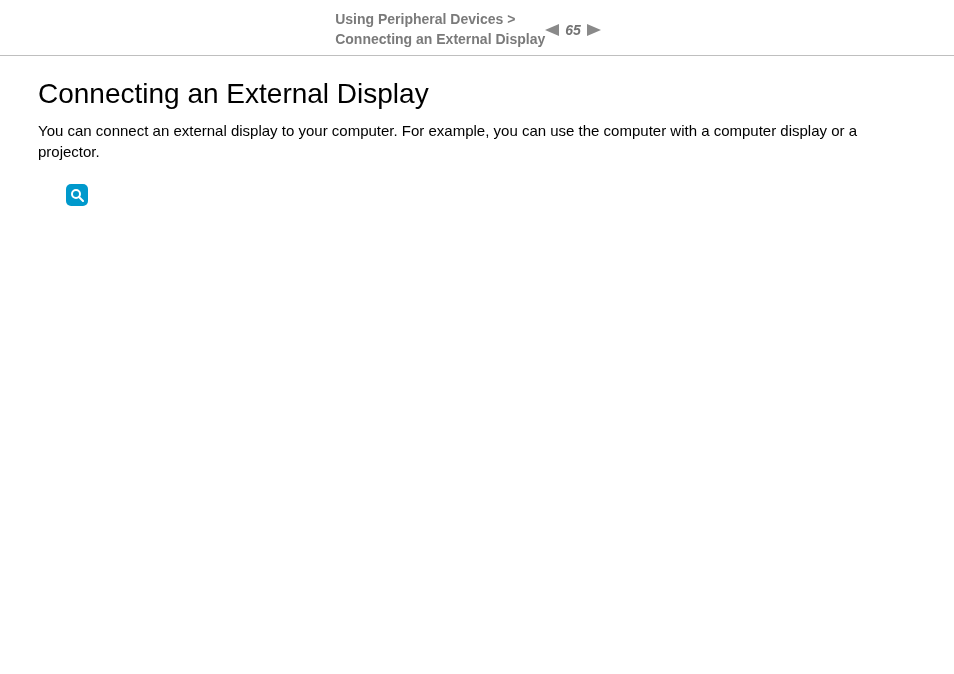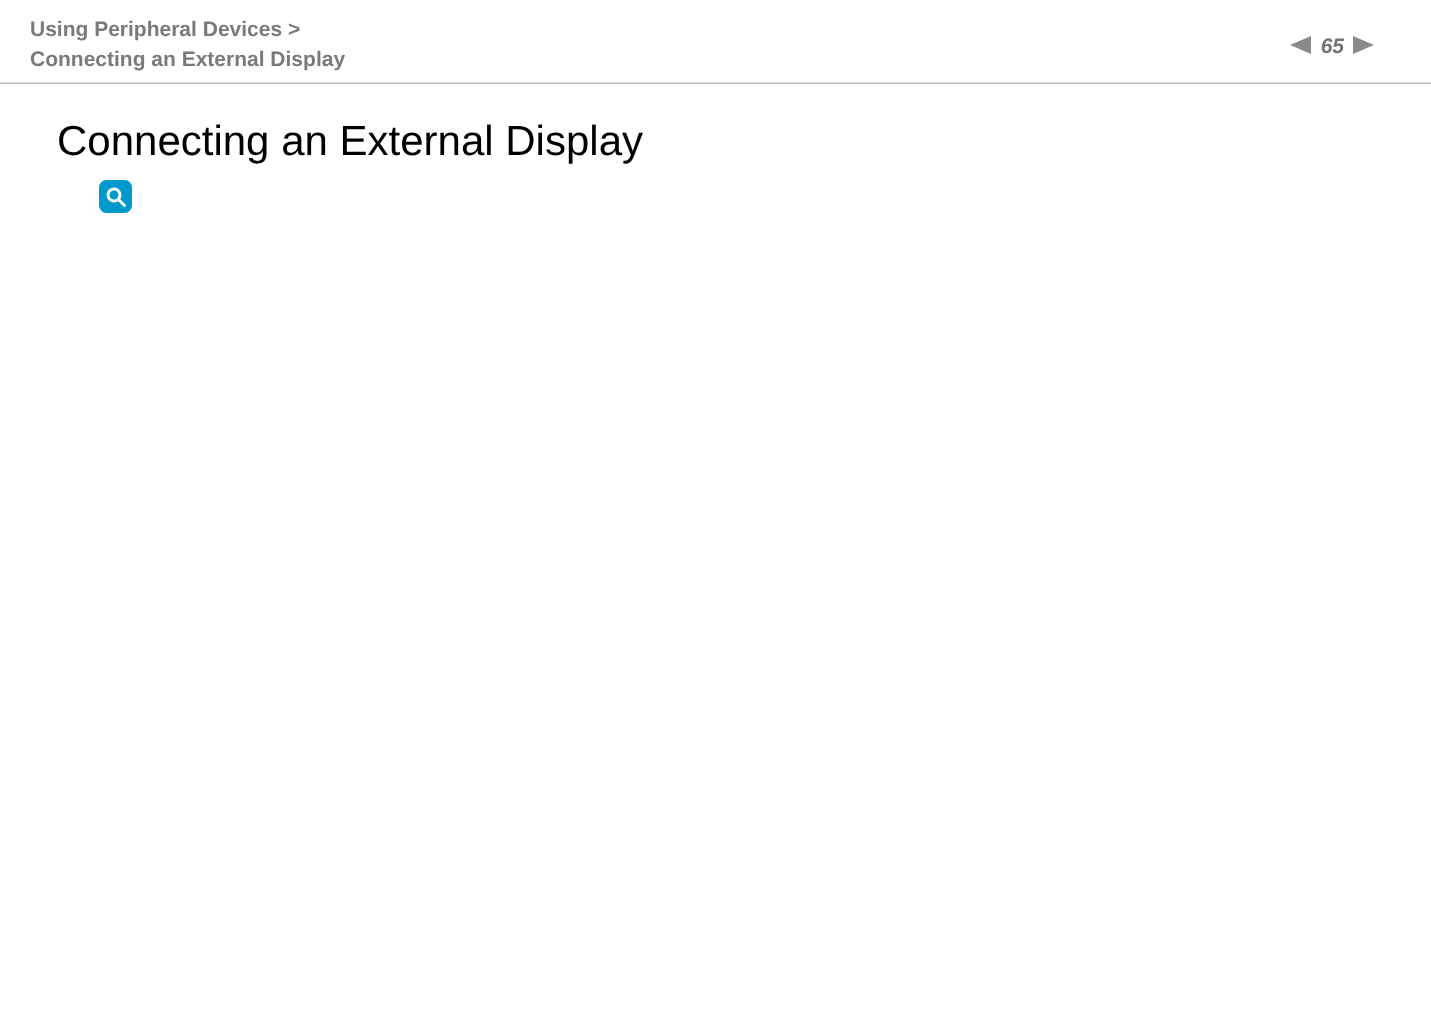--- a/index.html
+++ b/index.html
@@ -10,21 +10,21 @@
     body {
       width: 954px;
       height: 674px;
       background: #ffffff;
       font-family: Arial, Helvetica, sans-serif;
       position: relative;
       padding: 0;
     }
     .header {
       display: flex;
-      justify-content: space-between;
+      justify-content: center;
       align-items: flex-start;
       padding: 10px 38px 6px 20px;
       border-bottom: 1px solid #bfbfbf;
     }
     .breadcrumb {
       color: #7a7a7a;
       font-size: 14px;
       font-weight: bold;
       line-height: 1.4;
     }
@@ -117,20 +117,21 @@
     <span class="nav-arrow">
       <svg width="14" height="12" viewBox="0 0 14 12">
         <polygon points="0,0 14,6 0,12" fill="#8a8a8a"></polygon>
       </svg>
     </span>
   </div>
 </div>
 
 <div class="content">
   <h1 class="page-title">Connecting an External Display</h1>
+  <p class="intro-text">You can connect an external display to your computer. For example, you can use the computer with a computer display or a projector.</p>
 
   <div class="note-block">
     <div class="note-icon">
       <div class="search-badge">
         <svg width="14" height="14" viewBox="0 0 14 14">
           <circle cx="6" cy="6" r="4" stroke="#ffffff" stroke-width="2" fill="none"></circle>
           <line x1="9" y1="9" x2="13" y2="13" stroke="#ffffff" stroke-width="2" stroke-linecap="round"></line>
         </svg>
       </div>
     </div>

